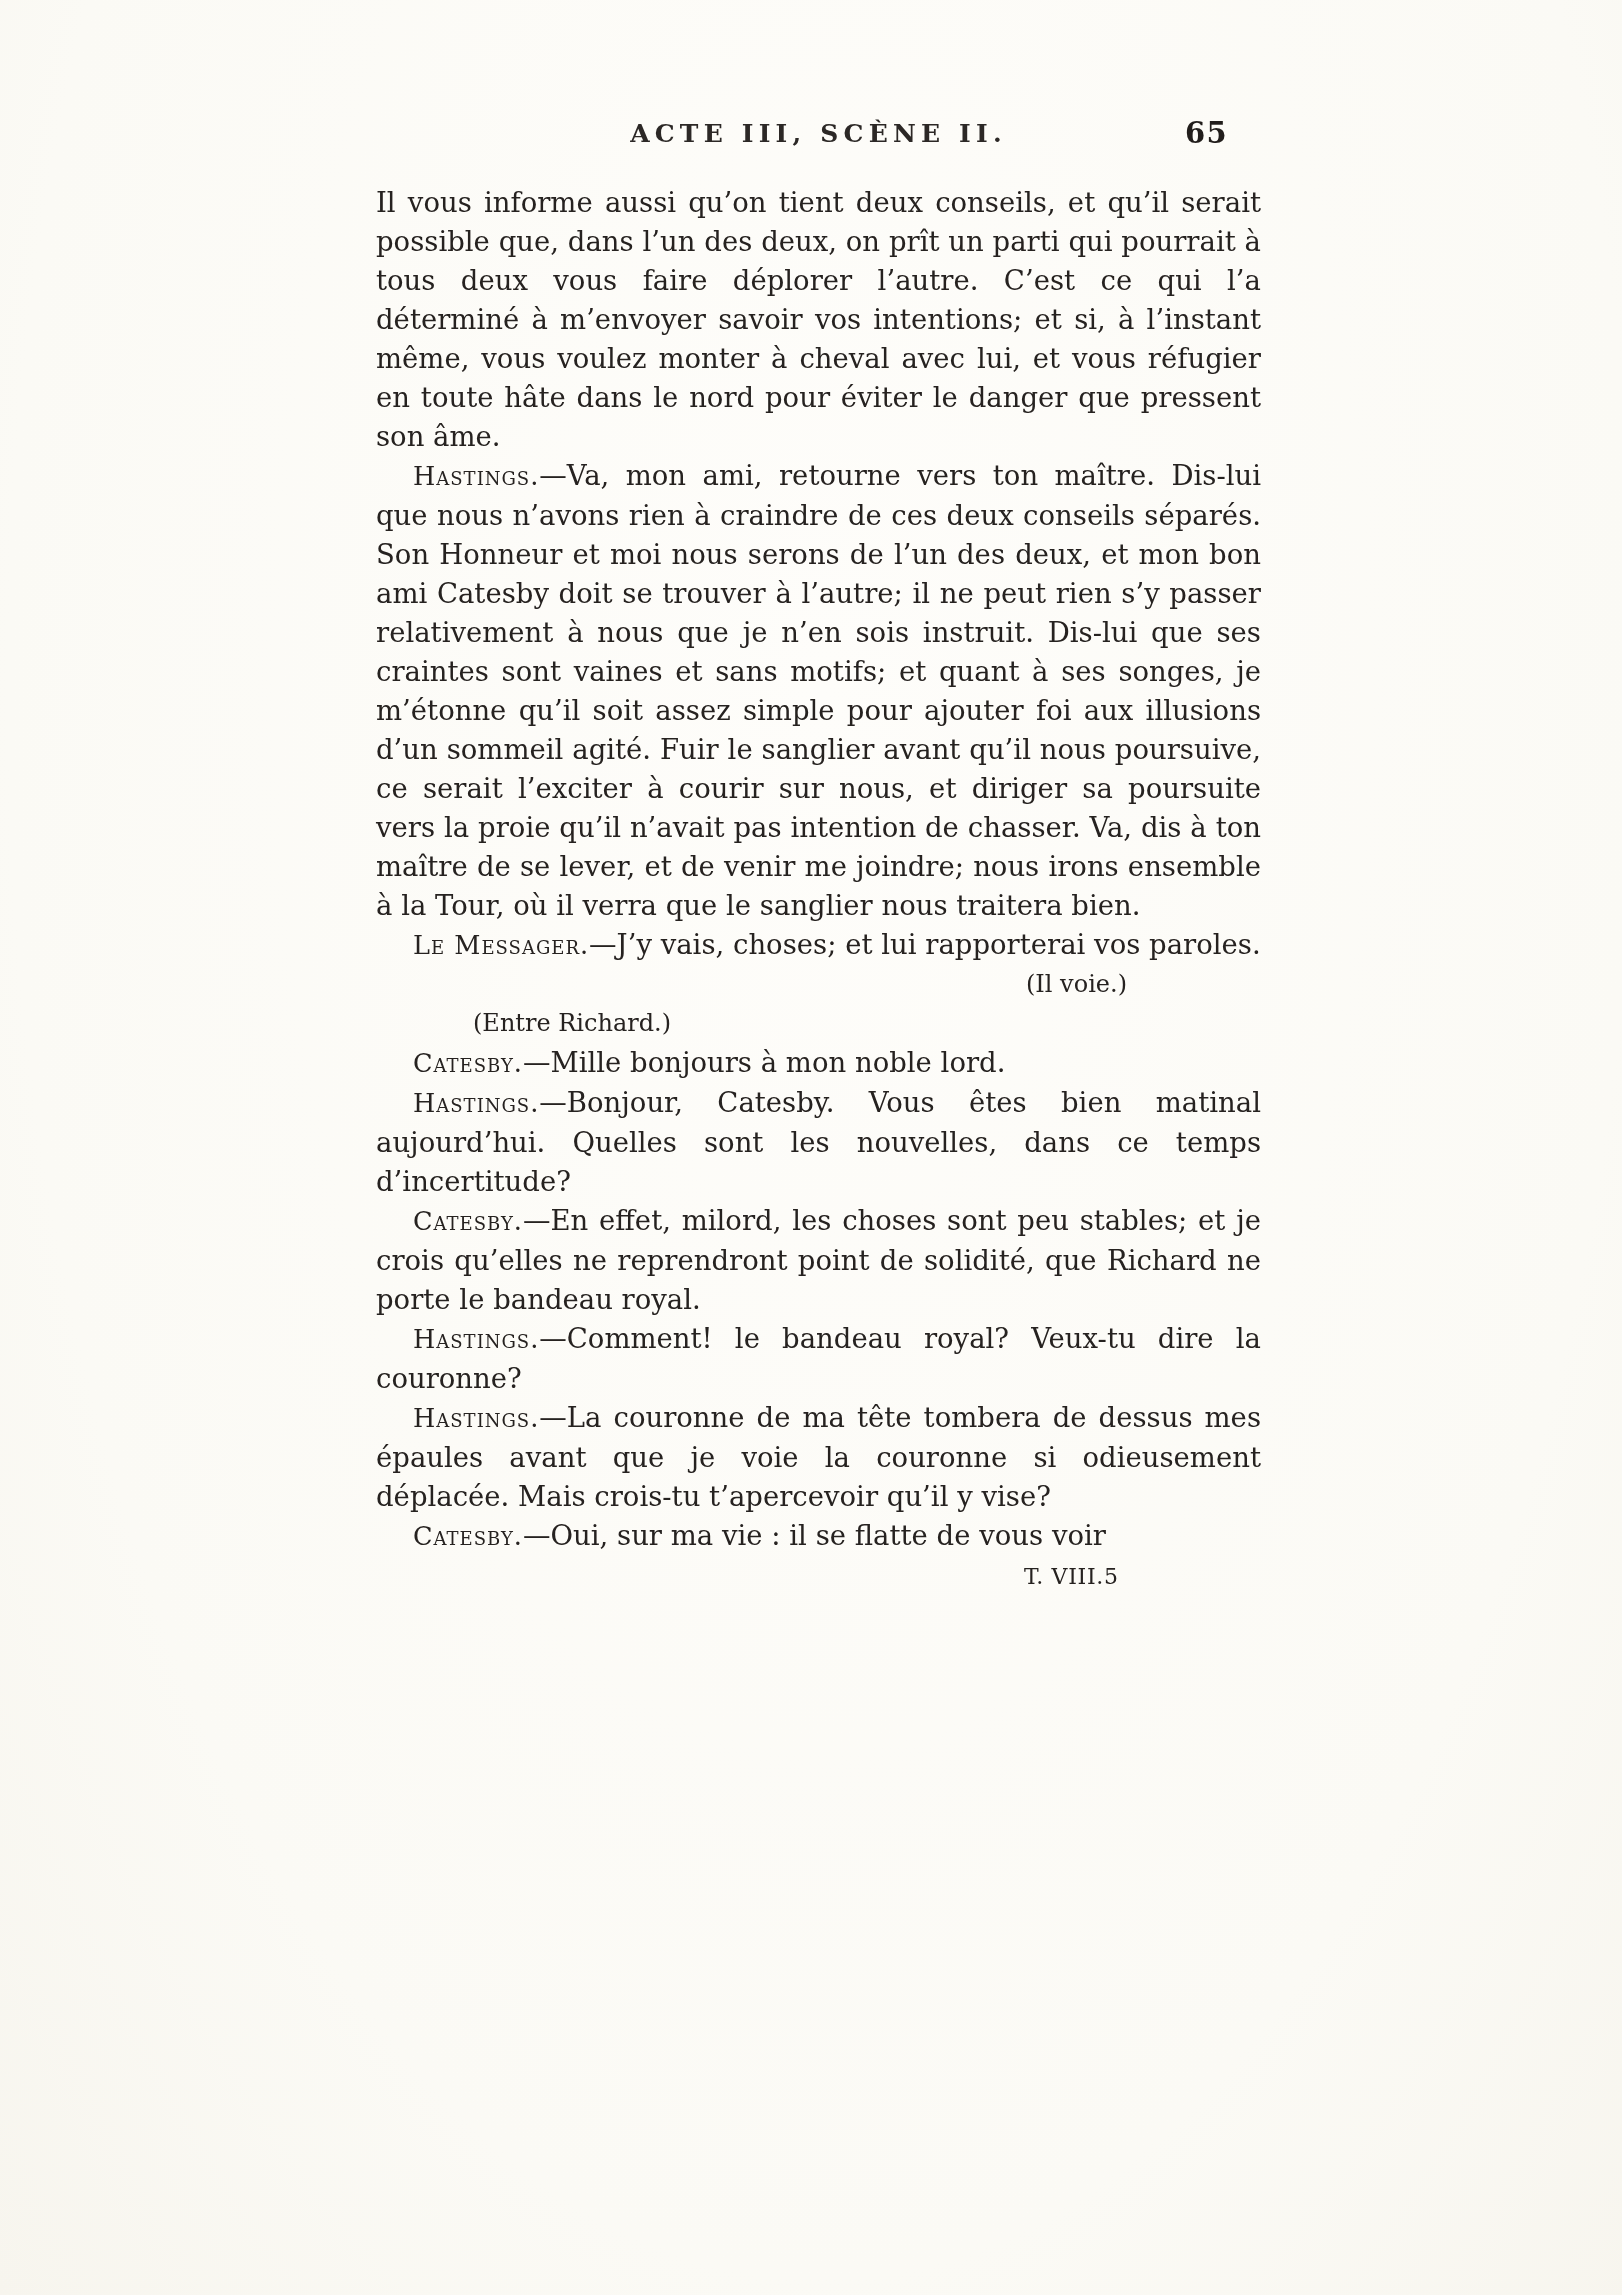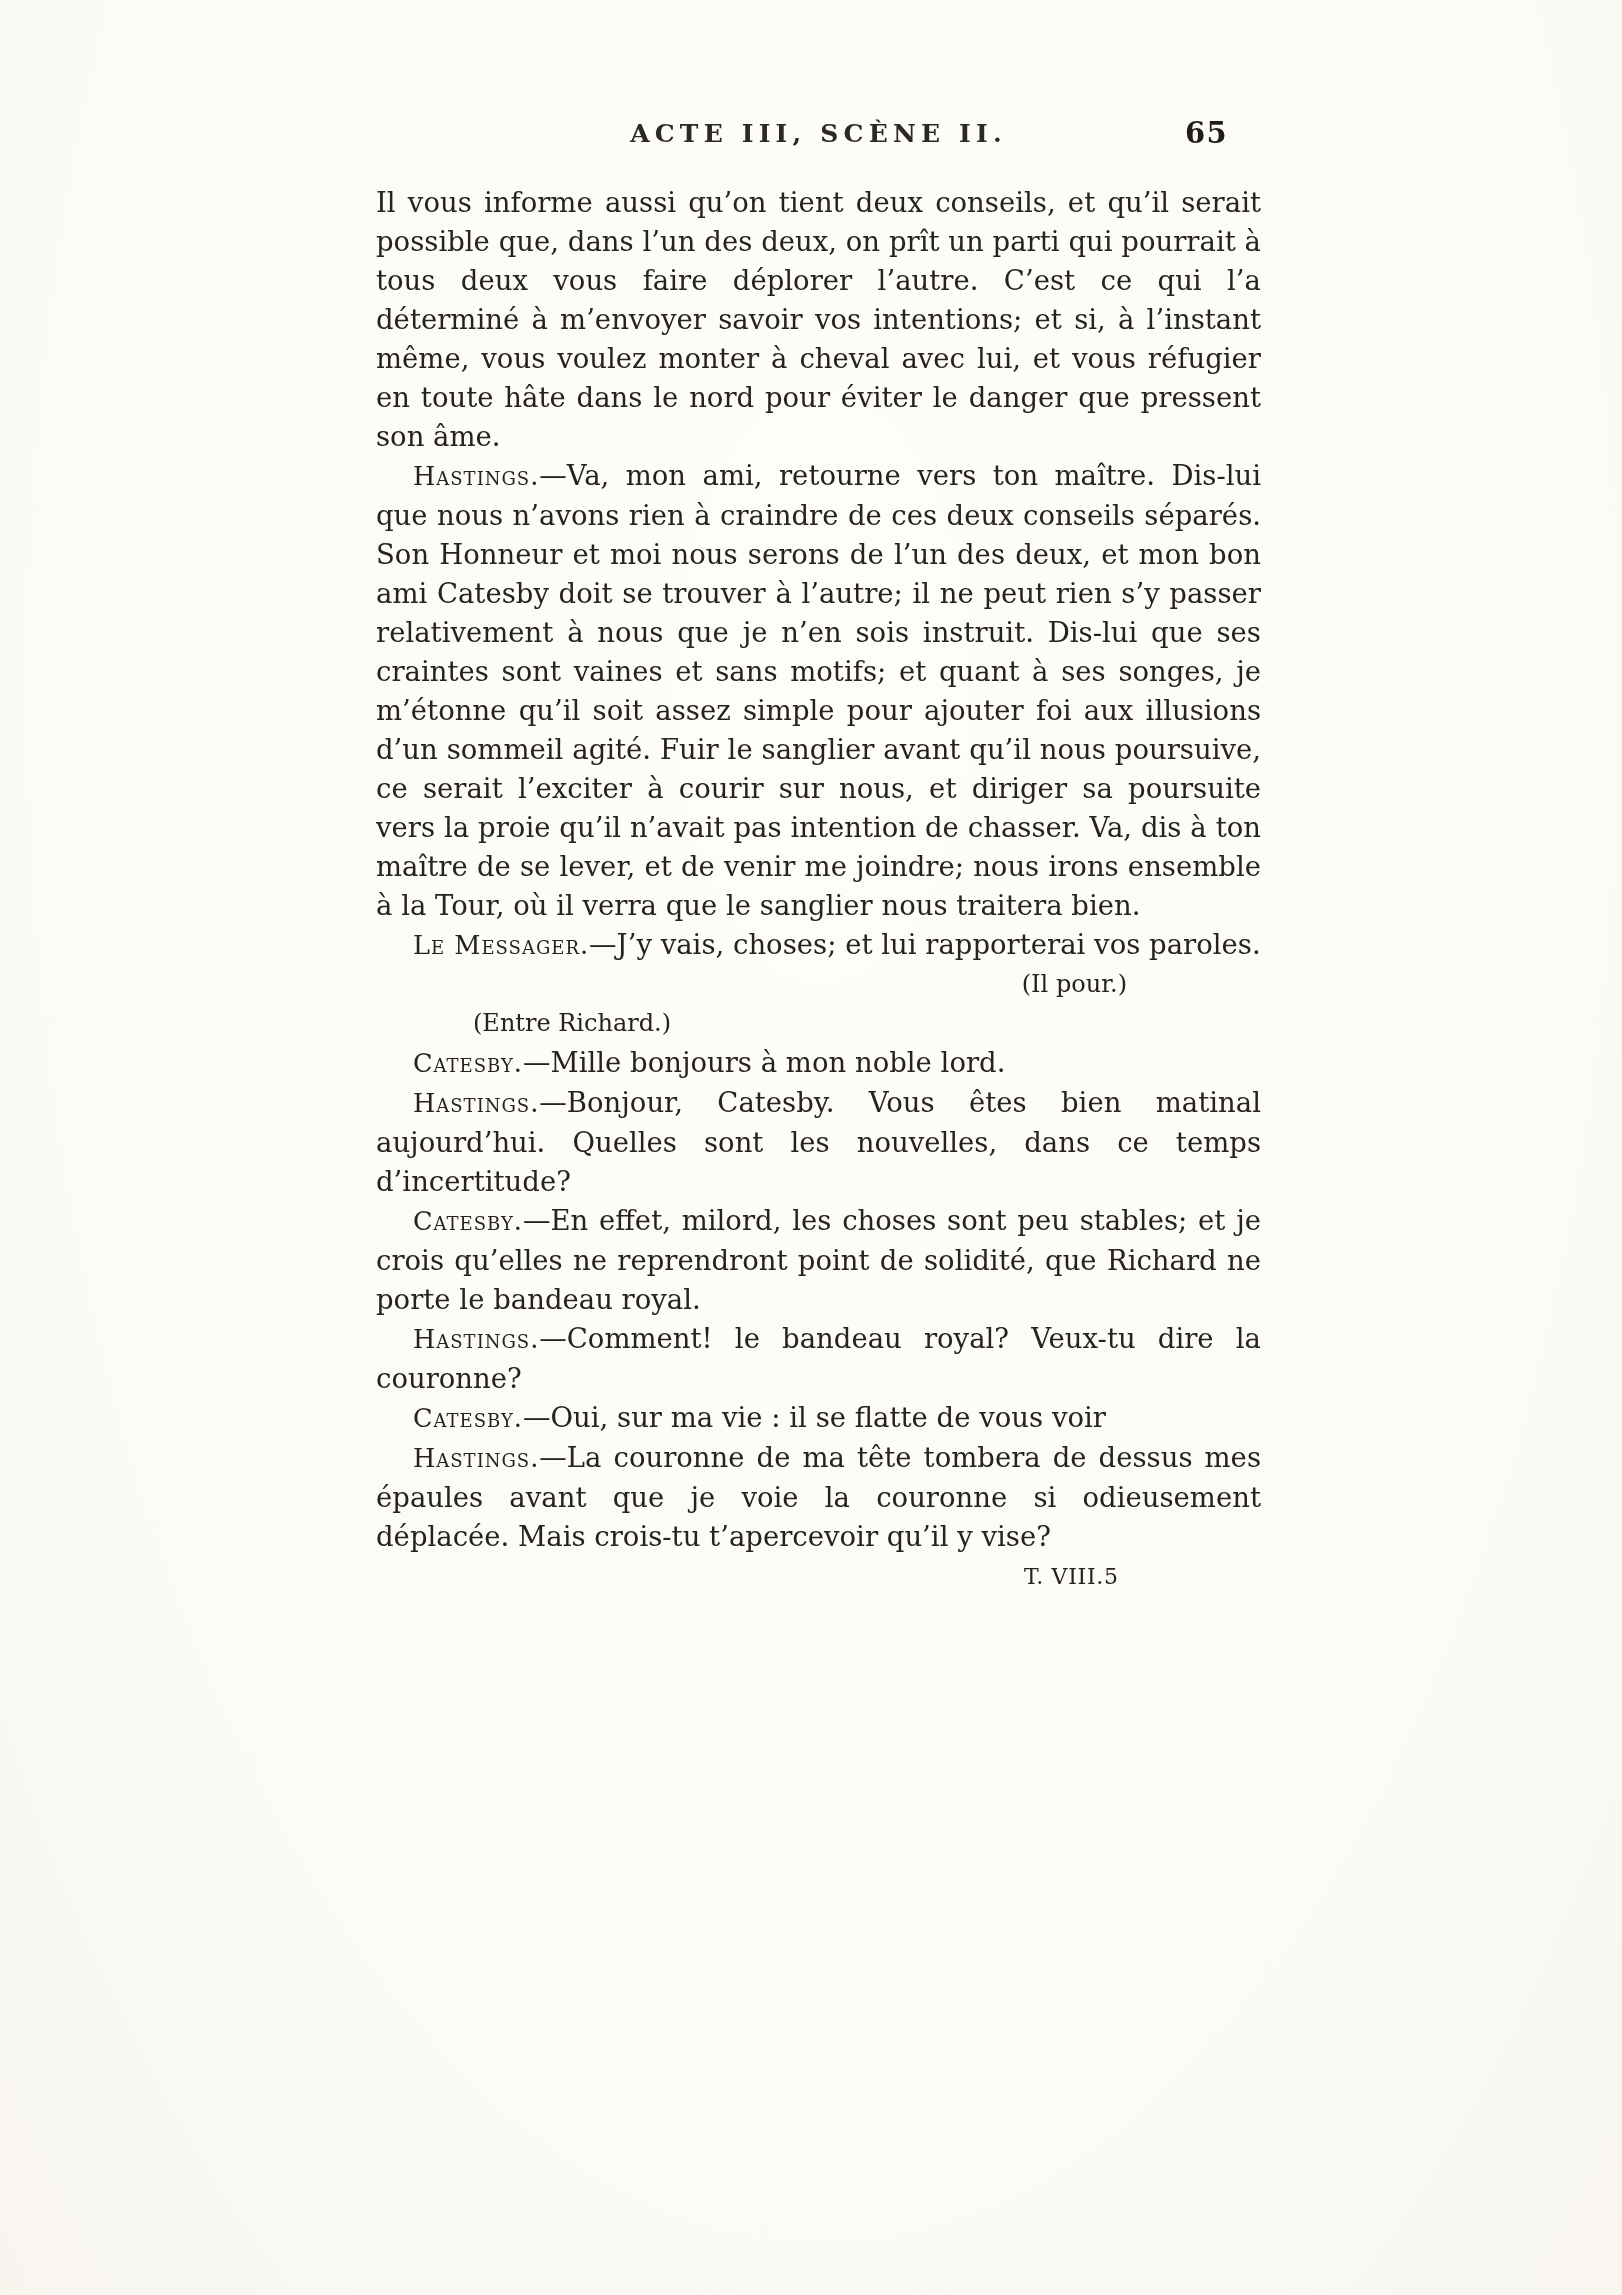--- a/index.html
+++ b/index.html
@@ -105,36 +105,36 @@
   </div>
 
   <div class="content">
 
     <p class="para no-indent"><span>Il vous informe aussi qu’on tient deux conseils, et qu’il serait possible que, dans l’un des deux, on prît un parti qui pourrait à tous deux vous faire déplorer l’autre. C’est ce qui l’a déterminé à m’envoyer savoir vos intentions; et si, à l’instant même, vous voulez monter à cheval avec lui, et vous réfugier en toute hâte dans le nord pour éviter le danger que pressent son âme.</span></p>
 
     <p class="para"><span class="speaker">Hastings.</span><span>—Va, mon ami, retourne vers ton maître. Dis-lui que nous n’avons rien à craindre de ces deux conseils séparés. Son Honneur et moi nous serons de l’un des deux, et mon bon ami Catesby doit se trouver à l’autre; il ne peut rien s’y passer relativement à nous que je n’en sois instruit. Dis-lui que ses craintes sont vaines et sans motifs; et quant à ses songes, je m’étonne qu’il soit assez simple pour ajouter foi aux illusions d’un sommeil agité. Fuir le sanglier avant qu’il nous poursuive, ce serait l’exciter à courir sur nous, et diriger sa poursuite vers la proie qu’il n’avait pas intention de chasser. Va, dis à ton maître de se lever, et de venir me joindre; nous irons ensemble à la Tour, où il verra que le sanglier nous traitera bien.</span></p>
 
     <p class="para"><span class="speaker">Le Messager.</span><span>—J’y vais, choses; et lui rapporterai vos paroles.</span></p>
 
-    <p class="stage stage-right"><span>(Il pour.)</span></p>
+    <p class="stage stage-right"><span>(Il voie.)</span></p>
 
     <p class="stage stage-left"><span>(Entre Richard.)</span></p>
 
     <p class="para"><span class="speaker">Catesby.</span><span>—Mille bonjours à mon noble lord.</span></p>
 
     <p class="para"><span class="speaker">Hastings.</span><span>—Bonjour, Catesby. Vous êtes bien matinal aujourd’hui. Quelles sont les nouvelles, dans ce temps d’incertitude?</span></p>
 
     <p class="para"><span class="speaker">Catesby.</span><span>—En effet, milord, les choses sont peu stables; et je crois qu’elles ne reprendront point de solidité, que Richard ne porte le bandeau royal.</span></p>
 
     <p class="para"><span class="speaker">Hastings.</span><span>—Comment! le bandeau royal? Veux-tu dire la couronne?</span></p>
 
 
+    <p class="para"><span class="speaker">Hastings.</span><span>—La couronne de ma tête tombera de dessus mes épaules avant que je voie la couronne si odieusement déplacée. Mais crois-tu t’apercevoir qu’il y vise?</span></p>
+
     <p class="para"><span class="speaker">Catesby.</span><span>—Oui, sur ma vie : il se flatte de vous voir</span></p>
-
-    <p class="para"><span class="speaker">Hastings.</span><span>—La couronne de ma tête tombera de dessus mes épaules avant que je voie la couronne si odieusement déplacée. Mais crois-tu t’apercevoir qu’il y vise?</span></p>
 
     <div class="footer">
       <span class="tome">T. VIII.</span>
       <span class="sig">5</span>
     </div>
 
   </div>
 
 </div>
 

